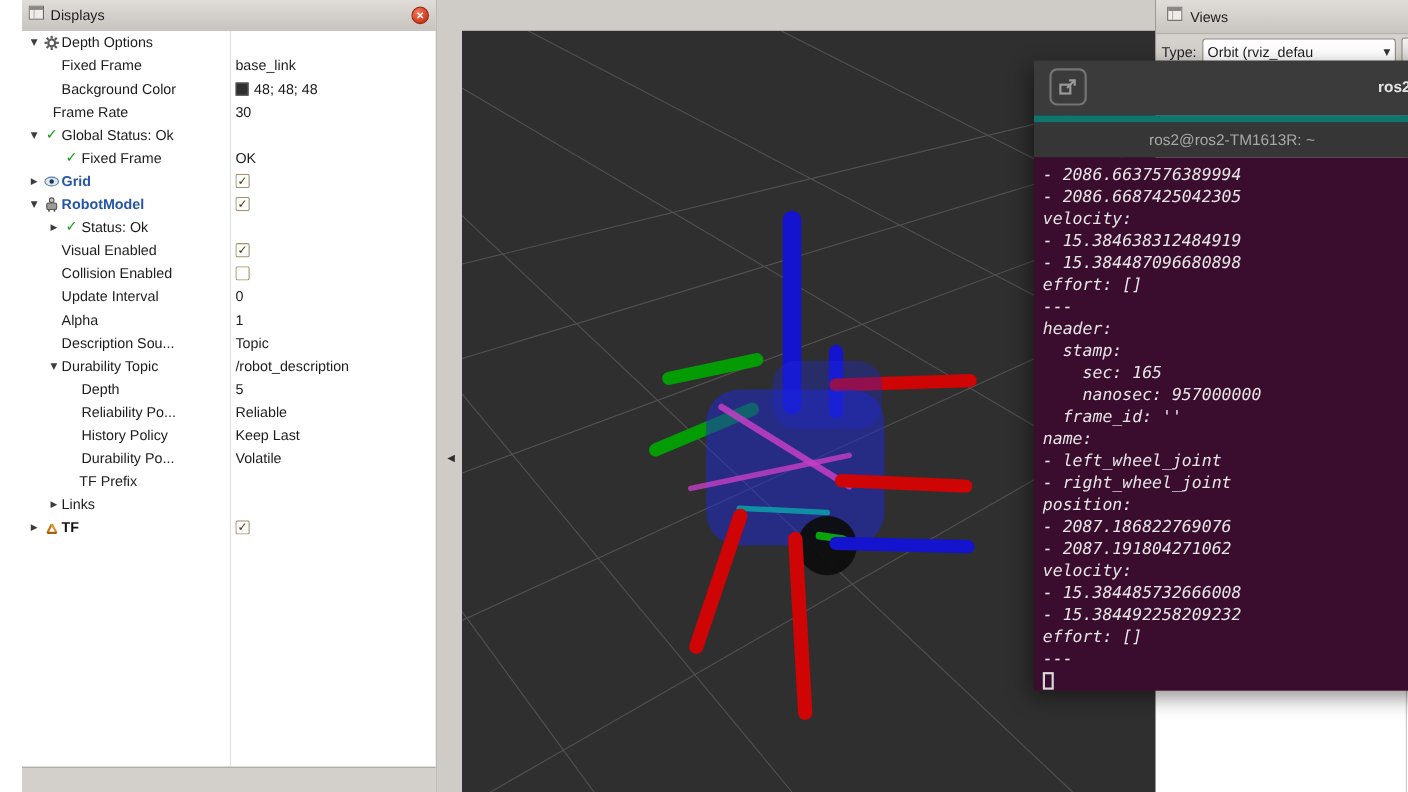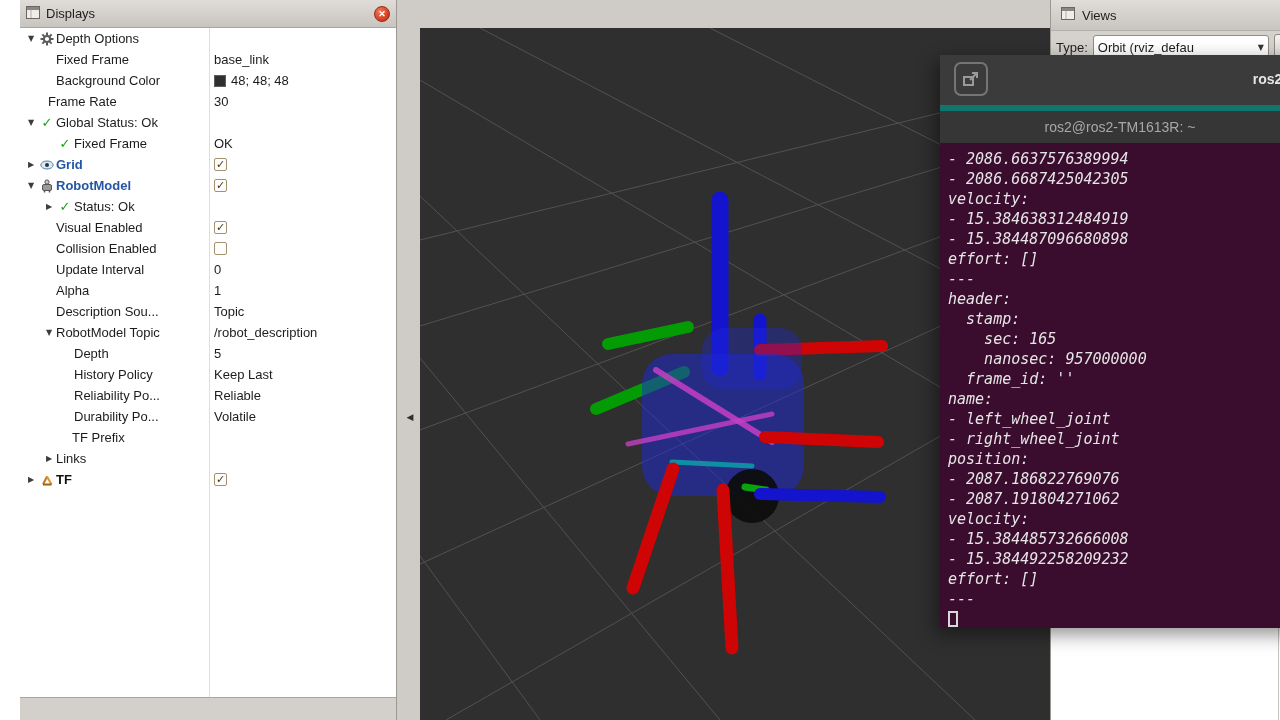--- a/index.html
+++ b/index.html
@@ -229,44 +229,44 @@
         <div class="trow">
           <div class="tleft" style="padding-left: 22px;">
             <span class="arrow"></span>
             <span class="tlabel s-plain">Description Sou...</span>
           </div>
           <div class="tval">Topic</div>
         </div>
         <div class="trow">
           <div class="tleft" style="padding-left: 22px;">
             <span class="arrow">▼</span>
-            <span class="tlabel s-plain">RobotModel Topic</span>
+            <span class="tlabel s-plain">Durability Topic</span>
           </div>
           <div class="tval">/robot_description</div>
         </div>
         <div class="trow">
           <div class="tleft" style="padding-left: 40px;">
             <span class="arrow"></span>
             <span class="tlabel s-plain">Depth</span>
           </div>
           <div class="tval">5</div>
         </div>
         <div class="trow">
           <div class="tleft" style="padding-left: 40px;">
             <span class="arrow"></span>
+            <span class="tlabel s-plain">Reliability Po...</span>
+          </div>
+          <div class="tval">Reliable</div>
+        </div>
+        <div class="trow">
+          <div class="tleft" style="padding-left: 40px;">
+            <span class="arrow"></span>
             <span class="tlabel s-plain">History Policy</span>
           </div>
           <div class="tval">Keep Last</div>
-        </div>
-        <div class="trow">
-          <div class="tleft" style="padding-left: 40px;">
-            <span class="arrow"></span>
-            <span class="tlabel s-plain">Reliability Po...</span>
-          </div>
-          <div class="tval">Reliable</div>
         </div>
         <div class="trow">
           <div class="tleft" style="padding-left: 40px;">
             <span class="arrow"></span>
             <span class="tlabel s-plain">Durability Po...</span>
           </div>
           <div class="tval">Volatile</div>
         </div>
         <div class="trow">
           <div class="tleft" style="padding-left: 38px;">

